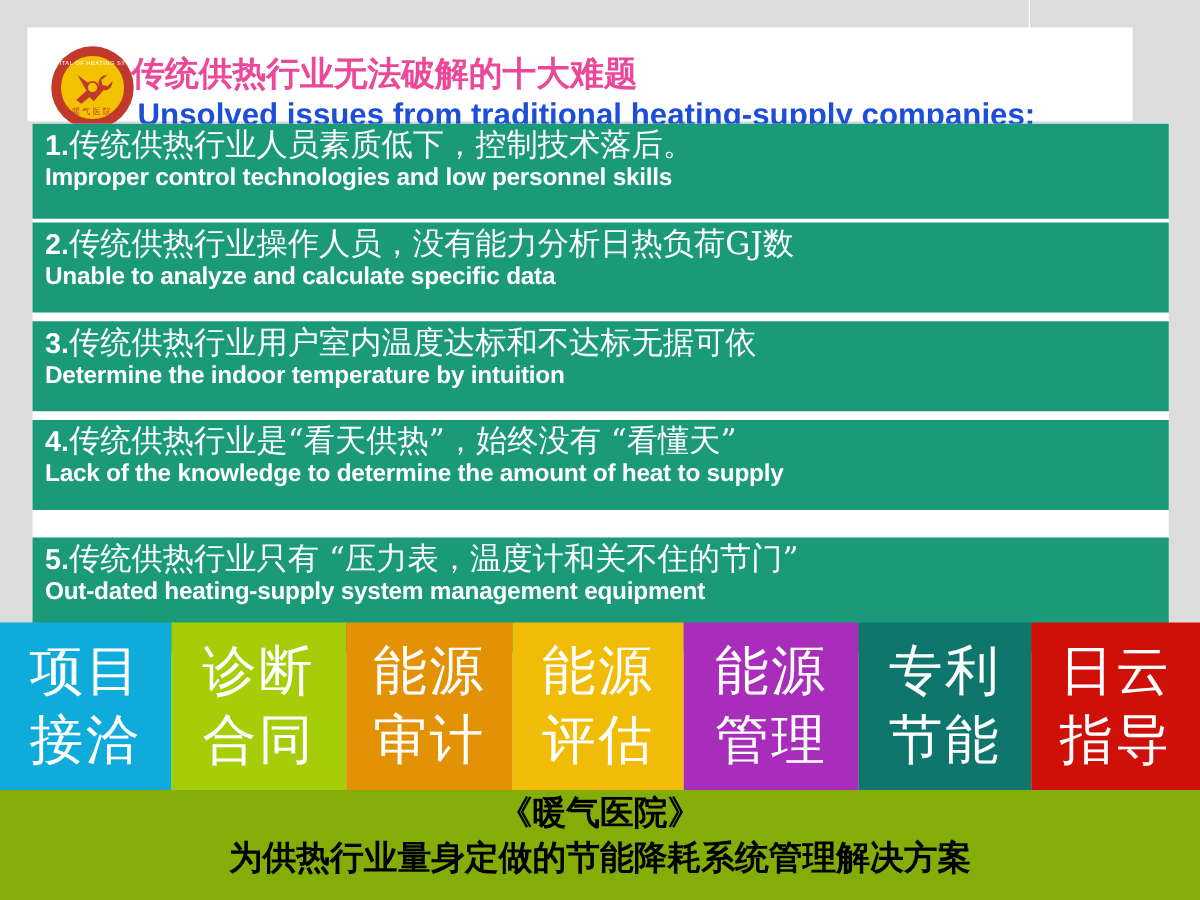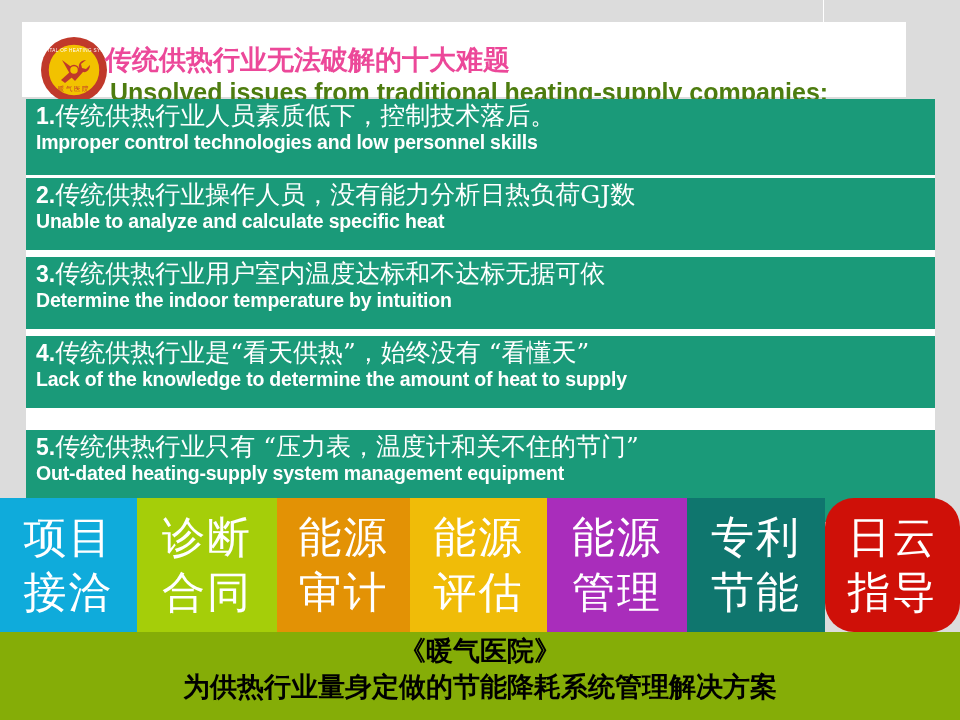--- a/index.html
+++ b/index.html
@@ -53,21 +53,21 @@
     letter-spacing: 0px;
     white-space: nowrap;
     line-height: 1;
   }
   .header-title-en {
     position: absolute;
     left: 88px; top: 58px;
     font-family: "Liberation Sans", sans-serif;
     font-size: 25px;
     font-weight: bold;
-    color: #4d7c0f;
+    color: #1d4ed8;
     white-space: nowrap;
     line-height: 1;
   }
 
   
   .issues {
     position: absolute;
     left: 26px; top: 99px;
     width: 909px; height: 396px;
     background: #ffffff;
@@ -196,21 +196,21 @@
 
   <div class="issues">
 
     <div class="issue" style="top:0px; height:76px;">
       <div class="issue-cn"><span class="num">1.</span><span>传统供热行业人员素质低下，控制技术落后。</span></div>
       <div class="issue-en">Improper control technologies and low personnel skills</div>
     </div>
 
     <div class="issue" style="top:79px; height:72px;text-align:right;">
       <div class="issue-cn"><span class="num">2.</span><span>传统供热行业操作人员，没有能力分析日热负荷GJ数</span></div>
-      <div class="issue-en">Unable to analyze and calculate specific heat</div>
+      <div class="issue-en">Unable to analyze and calculate specific data</div>
     </div>
 
     <div class="issue" style="top:158px; height:72px;">
       <div class="issue-cn"><span class="num">3.</span><span>传统供热行业用户室内温度达标和不达标无据可依</span></div>
       <div class="issue-en">Determine the indoor temperature by intuition</div>
     </div>
 
     <div class="issue" style="top:237px; height:72px;">
       <div class="issue-cn"><span class="num">4.</span><span>传统供热行业是“看天供热”，始终没有 “看懂天”</span></div>
       <div class="issue-en">Lack of the knowledge to determine the amount of heat to supply</div>
@@ -248,21 +248,21 @@
     <div class="tile" style="left:547px; width:140px; background:#a92dbb;">
       <div class="tile-line">能源</div>
       <div class="tile-line">管理</div>
     </div>
 
     <div class="tile" style="left:687px; width:138px; background:#0f766e;">
       <div class="tile-line">专利</div>
       <div class="tile-line">节能</div>
     </div>
 
-    <div class="tile" style="left:825px; width:135px; background:#cf1008;border-radius:29px;">
+    <div class="tile" style="left:825px; width:135px; background:#cf1008;">
       <div class="tile-line">日云</div>
       <div class="tile-line">指导</div>
     </div>
 
   </div>
 
   <div class="footer">
     <div class="footer-line1">《暖气医院》</div>
     <div class="footer-line2">为供热行业量身定做的节能降耗系统管理解决方案</div>
   </div>

